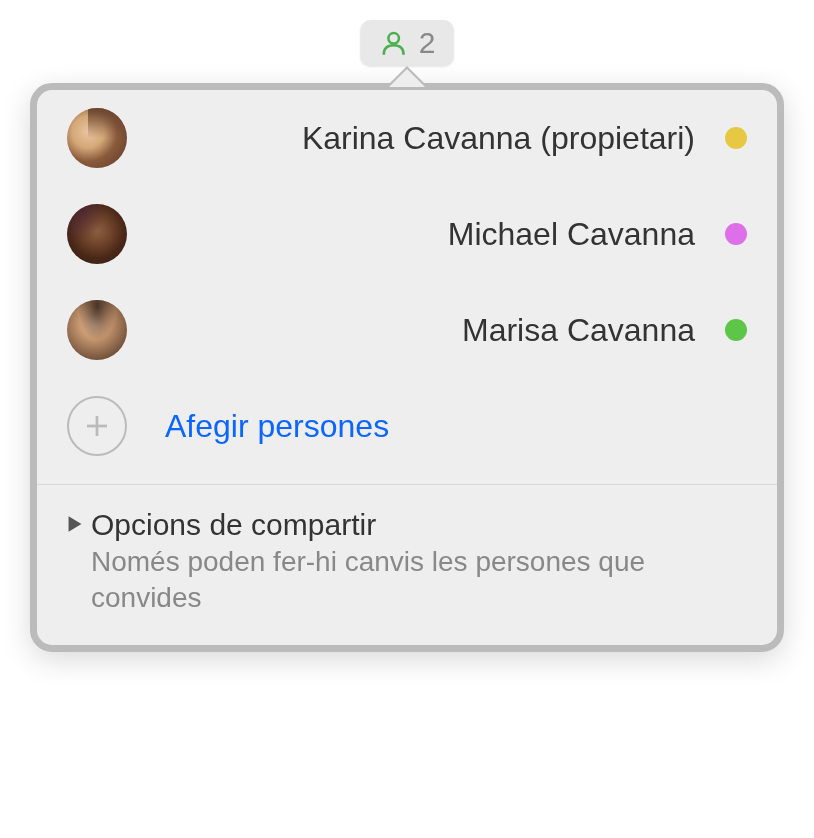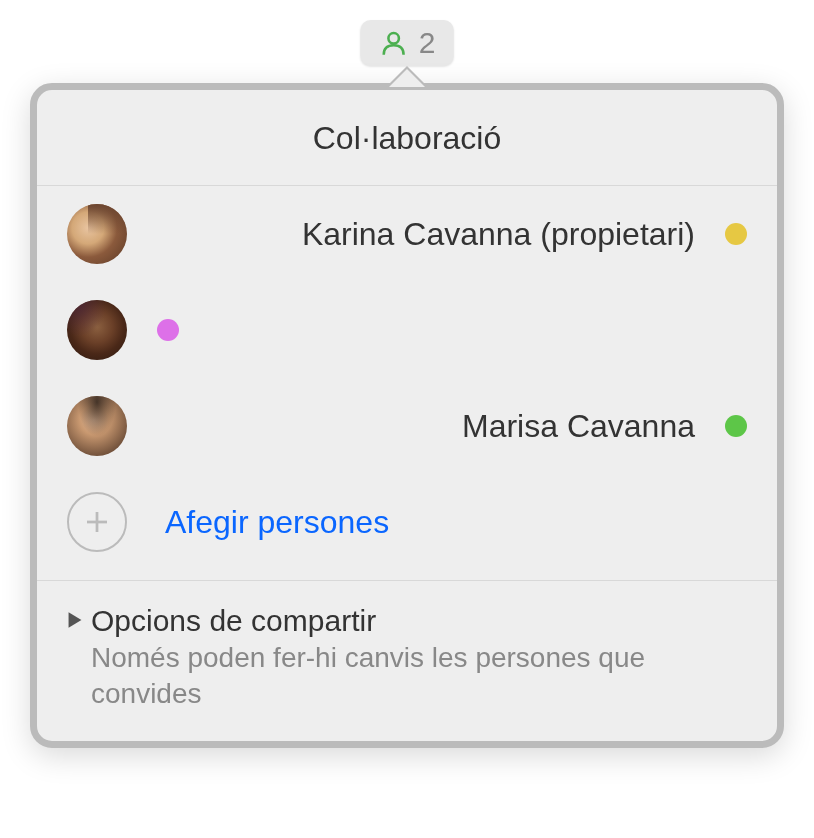--- a/index.html
+++ b/index.html
@@ -233,34 +233,32 @@
     </svg>
   </span>
   <span class="badge-count">2</span>
 </div>
 
 <div class="popover-wrapper">
   <div class="popover-arrow-border"></div>
   <div class="popover-arrow"></div>
   <div class="popover">
 
-    <div class="popover-header">
-      <div class="popover-title">Col·laboració</div>
-    </div>
 
     <div class="participants-list">
 
       <div class="participant-row">
         <div class="avatar avatar-1"></div>
         <div class="participant-name">Karina Cavanna (propietari)</div>
         <div class="status-dot" style="background:#e6c843"></div>
       </div>
 
       <div class="participant-row">
         <div class="avatar avatar-2"></div>
+        <div class="participant-name">Michael Cavanna</div>
         <div class="status-dot" style="background:#dd70e8"></div>
       </div>
 
       <div class="participant-row">
         <div class="avatar avatar-3"></div>
         <div class="participant-name">Marisa Cavanna</div>
         <div class="status-dot" style="background:#5dc648"></div>
       </div>
 
       <div class="add-row">

